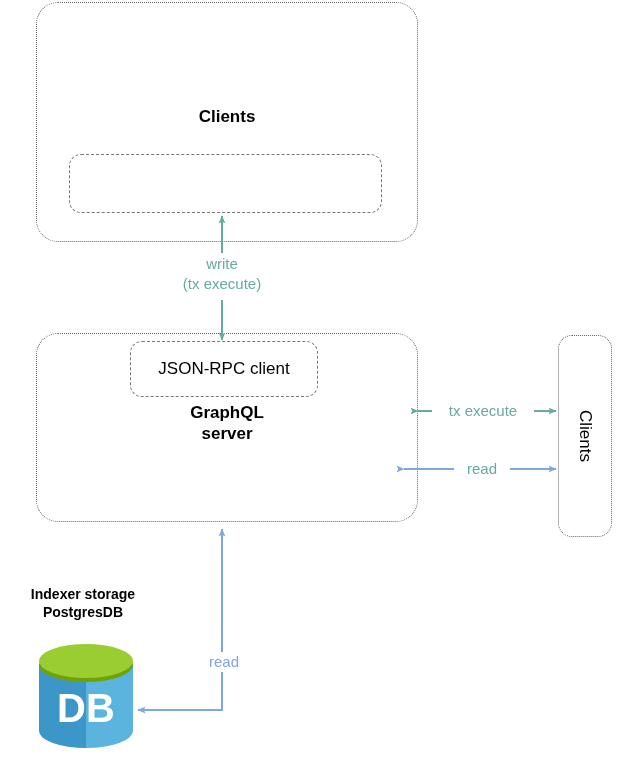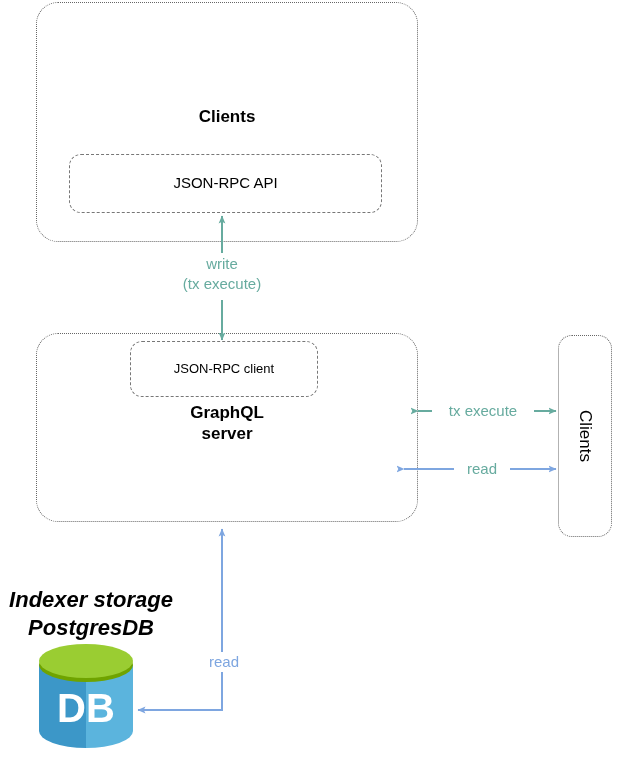--- a/index.html
+++ b/index.html
@@ -84,34 +84,33 @@
 </head>
 <body>
 
 <div id="canvas">
 
   <div class="box outer-box" style="left:36px; top:2px; width:382px; height:240px;"></div>
 
   <div class="label label-bold" style="left:36px; top:106px; width:382px; font-size:17px;">Clients</div>
 
   <div class="box inner-box" style="left:69px; top:154px; width:313px; height:59px;"></div>
-  <div class="centered-text" style="left:69px; top:154px; width:313px; height:59px; font-size:15px;">JSON-RPC API</div>
 
   <div class="box outer-box" style="left:36px; top:333px; width:382px; height:189px;"></div>
 
   <div class="box inner-box" style="left:130px; top:341px; width:188px; height:56px;"></div>
-  <div class="centered-text" style="left:130px; top:341px; width:188px; height:56px; font-size:13px;">JSON-RPC client</div>
+  <div class="centered-text" style="left:130px; top:341px; width:188px; height:56px; font-size:17px;">JSON-RPC client</div>
 
   <div class="label label-bold" style="left:36px; top:402px; width:382px; font-size:17px;">GraphQL
 server</div>
 
   <div class="box outer-box" style="left:558px; top:335px; width:54px; height:202px; border-radius:14px;"></div>
   <div class="vertical-text" style="left:558px; top:335px; width:54px; height:202px; font-size:17px;">Clients</div>
 
-  <div class="label label-bold" style="left:8px; top:586px; width:166px; font-size:22px;font-style:italic;">Indexer storage
+  <div class="label label-bold" style="left:0px; top:586px; width:166px; font-size:14px;">Indexer storage
 PostgresDB</div>
 
   <div class="db-icon" style="left:30px; top:641px; width:112px; height:112px;text-decoration:underline;">
     <svg width="112" height="112" viewBox="0 0 112 112">
 
       <path d="M4 20 L4 92 A52 20 0 0 0 108 92 L108 20 Z" fill="#ffffff"></path>
       <ellipse cx="56" cy="20" rx="52" ry="20" fill="#ffffff"></ellipse>
 
       <path d="M9 24 L9 90 A47 17 0 0 0 56 107 L56 24 Z" fill="#3C97C8"></path>
 

